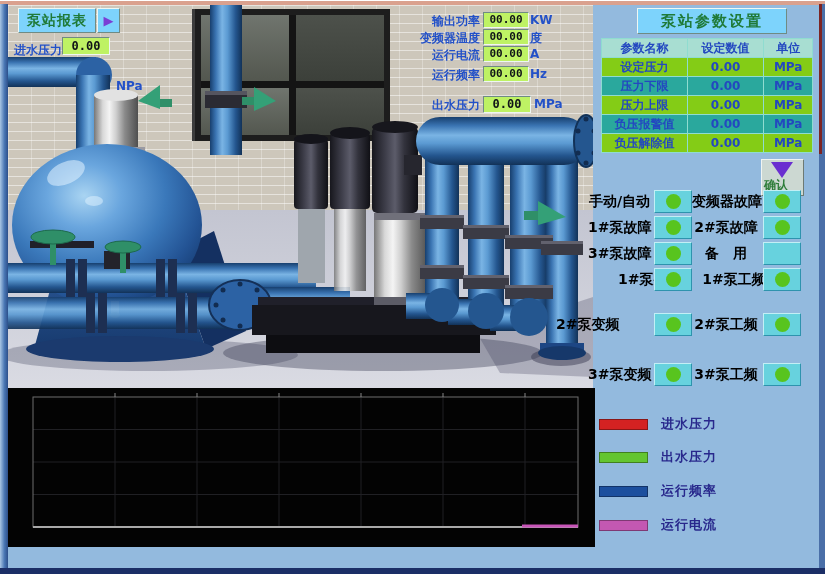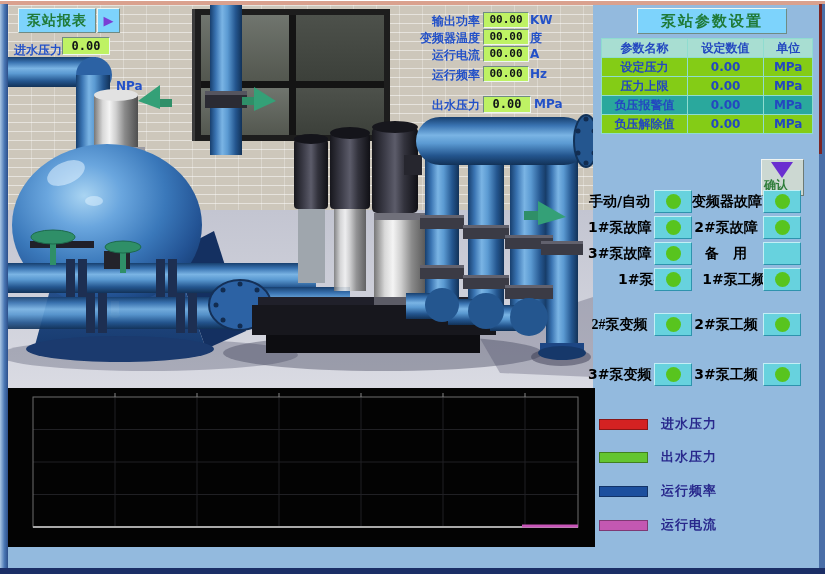--- a/index.html
+++ b/index.html
@@ -325,20 +325,25 @@
         <tr class="hdr">
       <td class="c-name">参数名称</td>
       <td class="c-val">设定数值</td>
       <td class="c-unit">单位</td>
     </tr>
     <tr class="r0">
       <td class="c-name">设定压力</td>
       <td class="c-val">0.00</td>
       <td class="c-unit">MPa</td>
     </tr>
+    <tr class="r1">
+      <td class="c-name">压力下限</td>
+      <td class="c-val">0.00</td>
+      <td class="c-unit">MPa</td>
+    </tr>
     <tr class="r0">
       <td class="c-name">压力上限</td>
       <td class="c-val">0.00</td>
       <td class="c-unit">MPa</td>
     </tr>
     <tr class="r1">
       <td class="c-name">负压报警值</td>
       <td class="c-val">0.00</td>
       <td class="c-unit">MPa</td>
     </tr>
@@ -387,21 +392,21 @@
     <span class="lamp-label" style="left:618px;width:63px;">1#泵变频</span>
     <span class="lamp-box" style="left:654px;">
         <span class="lamp-dot" style="background: rgb(88, 196, 30);"></span>
       </span>
     <span class="lamp-label" style="left:692px;width:68px;padding-left:8px;">1#泵工频</span>
     <span class="lamp-box" style="left:763px;">
         <span class="lamp-dot" style="background: rgb(88, 196, 30);"></span>
       </span>
   </div>
   <div class="abs" style="left:0;top:313px;height:24px;">
-    <span class="lamp-label" style="left:588px;width:63px;font-family:Liberation Serif, serif;">2#泵变频</span>
+    <span class="lamp-label" style="left:556px;width:63px;">2#泵变频</span>
     <span class="lamp-box" style="left:654px;">
         <span class="lamp-dot" style="background: rgb(88, 196, 30);"></span>
       </span>
     <span class="lamp-label" style="left:692px;width:68px;">2#泵工频</span>
     <span class="lamp-box" style="left:763px;">
         <span class="lamp-dot" style="background: rgb(88, 196, 30);"></span>
       </span>
   </div>
   <div class="abs" style="left:0;top:363px;height:24px;">
     <span class="lamp-label" style="left:588px;width:63px;">3#泵变频</span>

